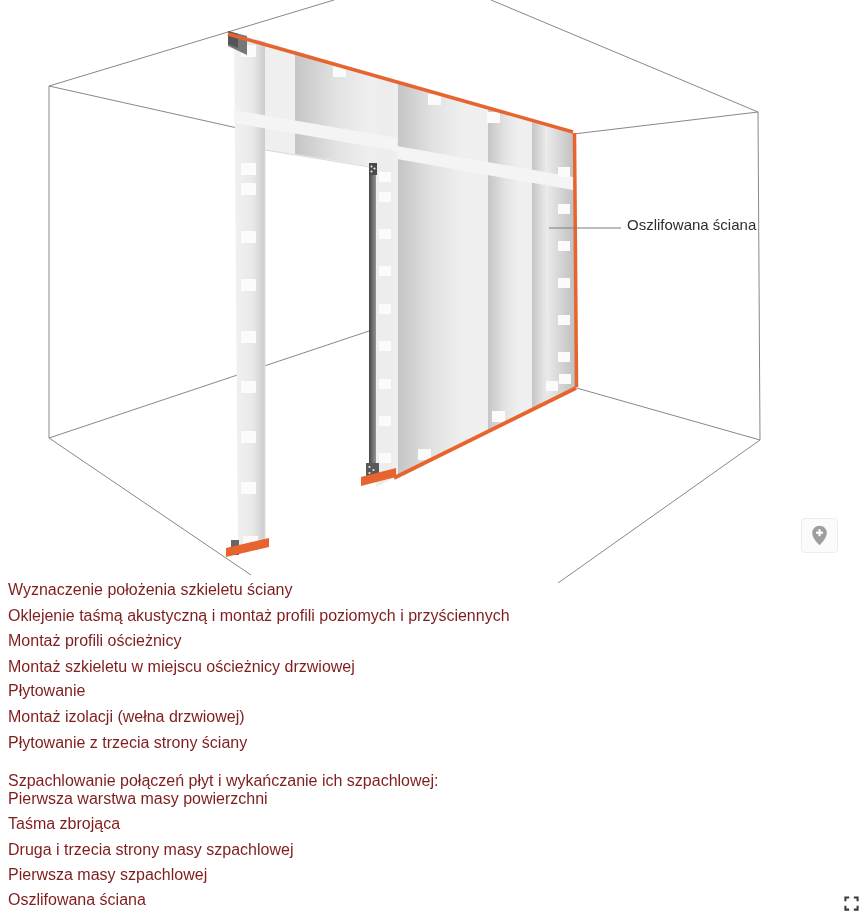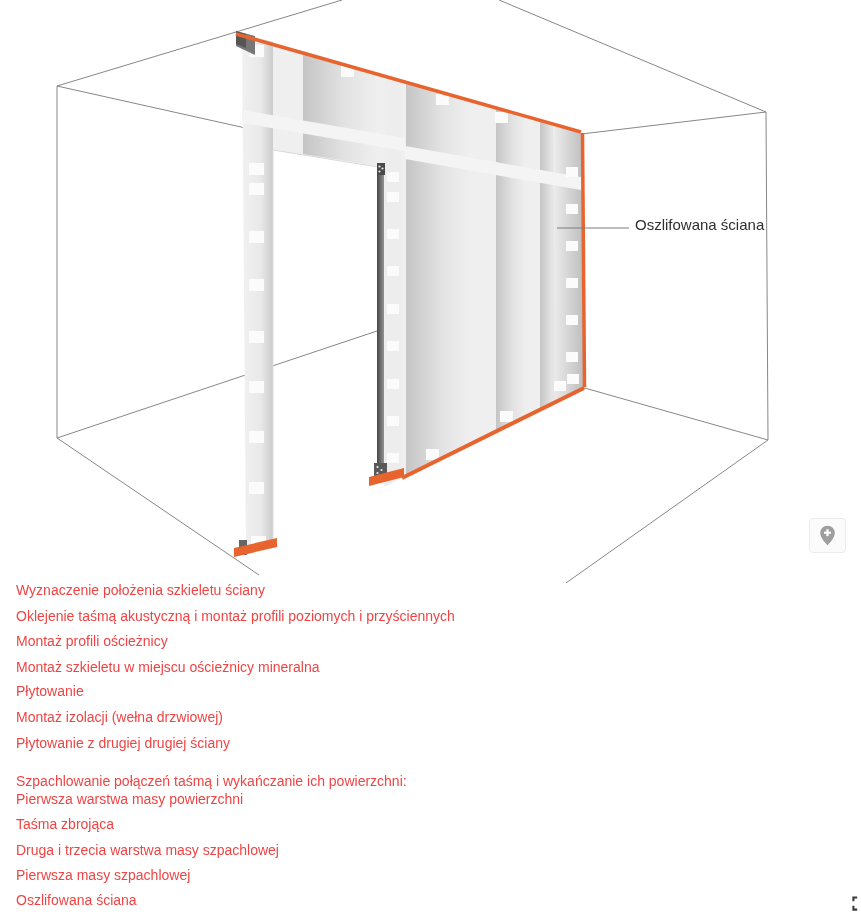--- a/index.html
+++ b/index.html
@@ -1,33 +1,33 @@
 <!DOCTYPE html>
 <html><head>
 <meta charset="utf-8">
 <style>
   html,body{margin:0;padding:0;background:#ffffff;}
   body{width:861px;height:920px;overflow:hidden;position:relative;
        font-family:"Liberation Sans", sans-serif;}
-  .stage{position:absolute;left:8px;top:0;width:767px;height:920px;}
+  .stage{position:absolute;left:0;top:0;width:767px;height:920px;}
   #diagram{position:absolute;left:0;top:0;}
   .annotation{
     position:absolute;left:627px;top:216px;
     font-size:15px;line-height:18px;color:#2f2f2f;white-space:nowrap;
   }
   .map-btn{
     position:absolute;left:801px;top:518px;width:37px;height:35px;
     background:#fbfbfb;border:1px solid #ececec;border-radius:4px;
     box-sizing:border-box;display:flex;align-items:center;justify-content:center;
     cursor:pointer;
   }
   .steps{position:absolute;left:0;top:0;width:861px;}
   .step{
     position:absolute;left:8px;height:18px;line-height:18px;
-    font-size:14px;color:#ef4444;white-space:nowrap;
+    font-size:16px;color:#7f1d1d;white-space:nowrap;
   }
   .s1{top:581px}.s2{top:607px}.s3{top:632px}.s4{top:658px}.s5{top:682px}
   .s6{top:708px}.s7{top:734px}.s8{top:772px}.s9{top:790px}.s10{top:815px}
   .s11{top:841px}.s12{top:866px}.s13{top:891px}
   .fullscreen-btn{
     position:absolute;left:842px;top:894px;width:18px;height:18px;
     display:flex;align-items:center;justify-content:center;cursor:pointer;
     background:transparent;border:none;padding:0;
   }
 </style>
@@ -168,28 +168,28 @@
       <path d="M8.5 0.8 C4.4 0.8 1.2 4 1.2 7.9 c0 5.3 7.3 12.3 7.3 12.3 s7.3 -7 7.3 -12.3 C15.8 4 12.6 0.8 8.5 0.8 z" fill="#9e9e9e"></path>
       <rect x="7.4" y="4.2" width="2.2" height="7" fill="#ffffff"></rect>
       <rect x="5" y="6.6" width="7" height="2.2" fill="#ffffff"></rect>
     </svg>
   </div>
 
   <div class="steps">
     <div class="step s1">Wyznaczenie położenia szkieletu ściany</div>
     <div class="step s2">Oklejenie taśmą akustyczną i montaż profili poziomych i przyściennych</div>
     <div class="step s3">Montaż profili ościeżnicy</div>
-    <div class="step s4">Montaż szkieletu w miejscu ościeżnicy mineralna</div>
+    <div class="step s4">Montaż szkieletu w miejscu ościeżnicy drzwiowej</div>
     <div class="step s5">Płytowanie</div>
     <div class="step s6">Montaż izolacji (wełna drzwiowej)</div>
-    <div class="step s7">Płytowanie z drugiej drugiej ściany</div>
-    <div class="step s8">Szpachlowanie połączeń taśmą i wykańczanie ich powierzchni:</div>
+    <div class="step s7">Płytowanie z trzecia strony ściany</div>
+    <div class="step s8">Szpachlowanie połączeń płyt i wykańczanie ich szpachlowej:</div>
     <div class="step s9">Pierwsza warstwa masy powierzchni</div>
     <div class="step s10">Taśma zbrojąca</div>
-    <div class="step s11">Druga i trzecia warstwa masy szpachlowej</div>
+    <div class="step s11">Druga i trzecia strony masy szpachlowej</div>
     <div class="step s12">Pierwsza masy szpachlowej</div>
     <div class="step s13">Oszlifowana ściana</div>
   </div>
 
   <button class="fullscreen-btn">
     <svg width="15" height="15" viewBox="0 0 16 16">
       <path d="M1.5 5.5 V1.5 H5.5 M10.5 1.5 H14.5 V5.5 M14.5 10.5 V14.5 H10.5 M5.5 14.5 H1.5 V10.5" stroke="#3a3a3a" stroke-width="2.2" fill="none"></path>
     </svg>
   </button>
 

